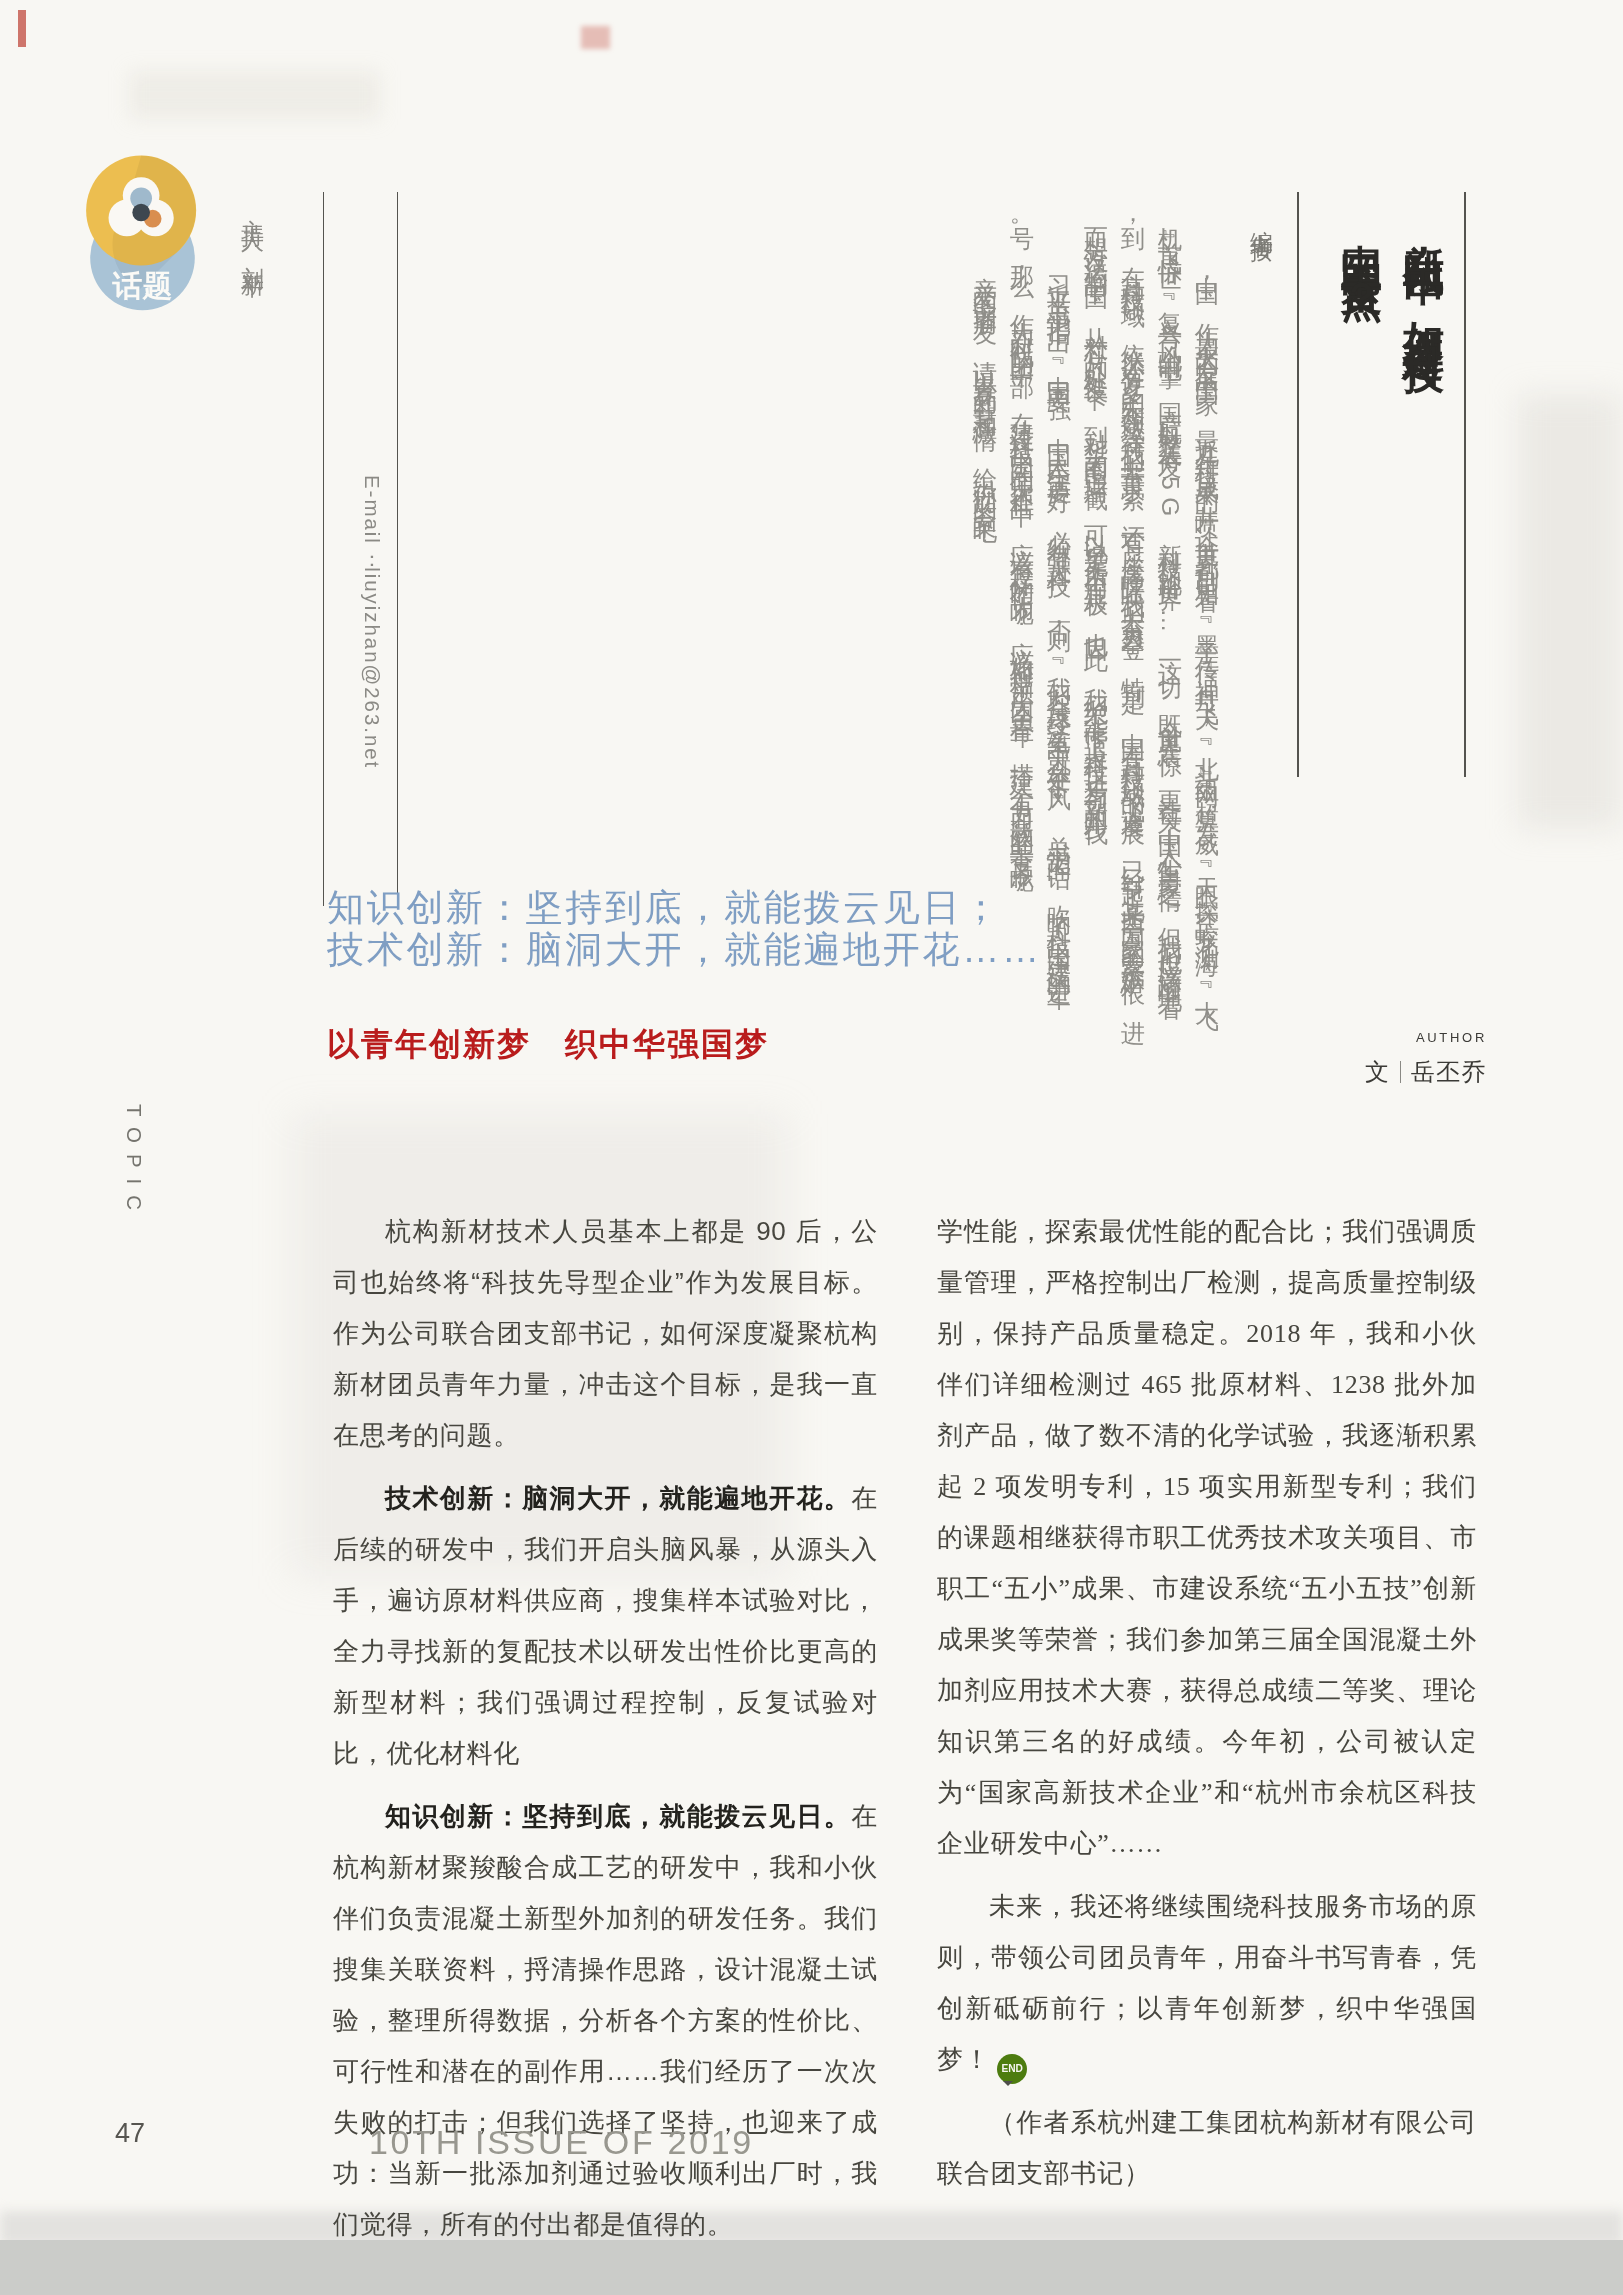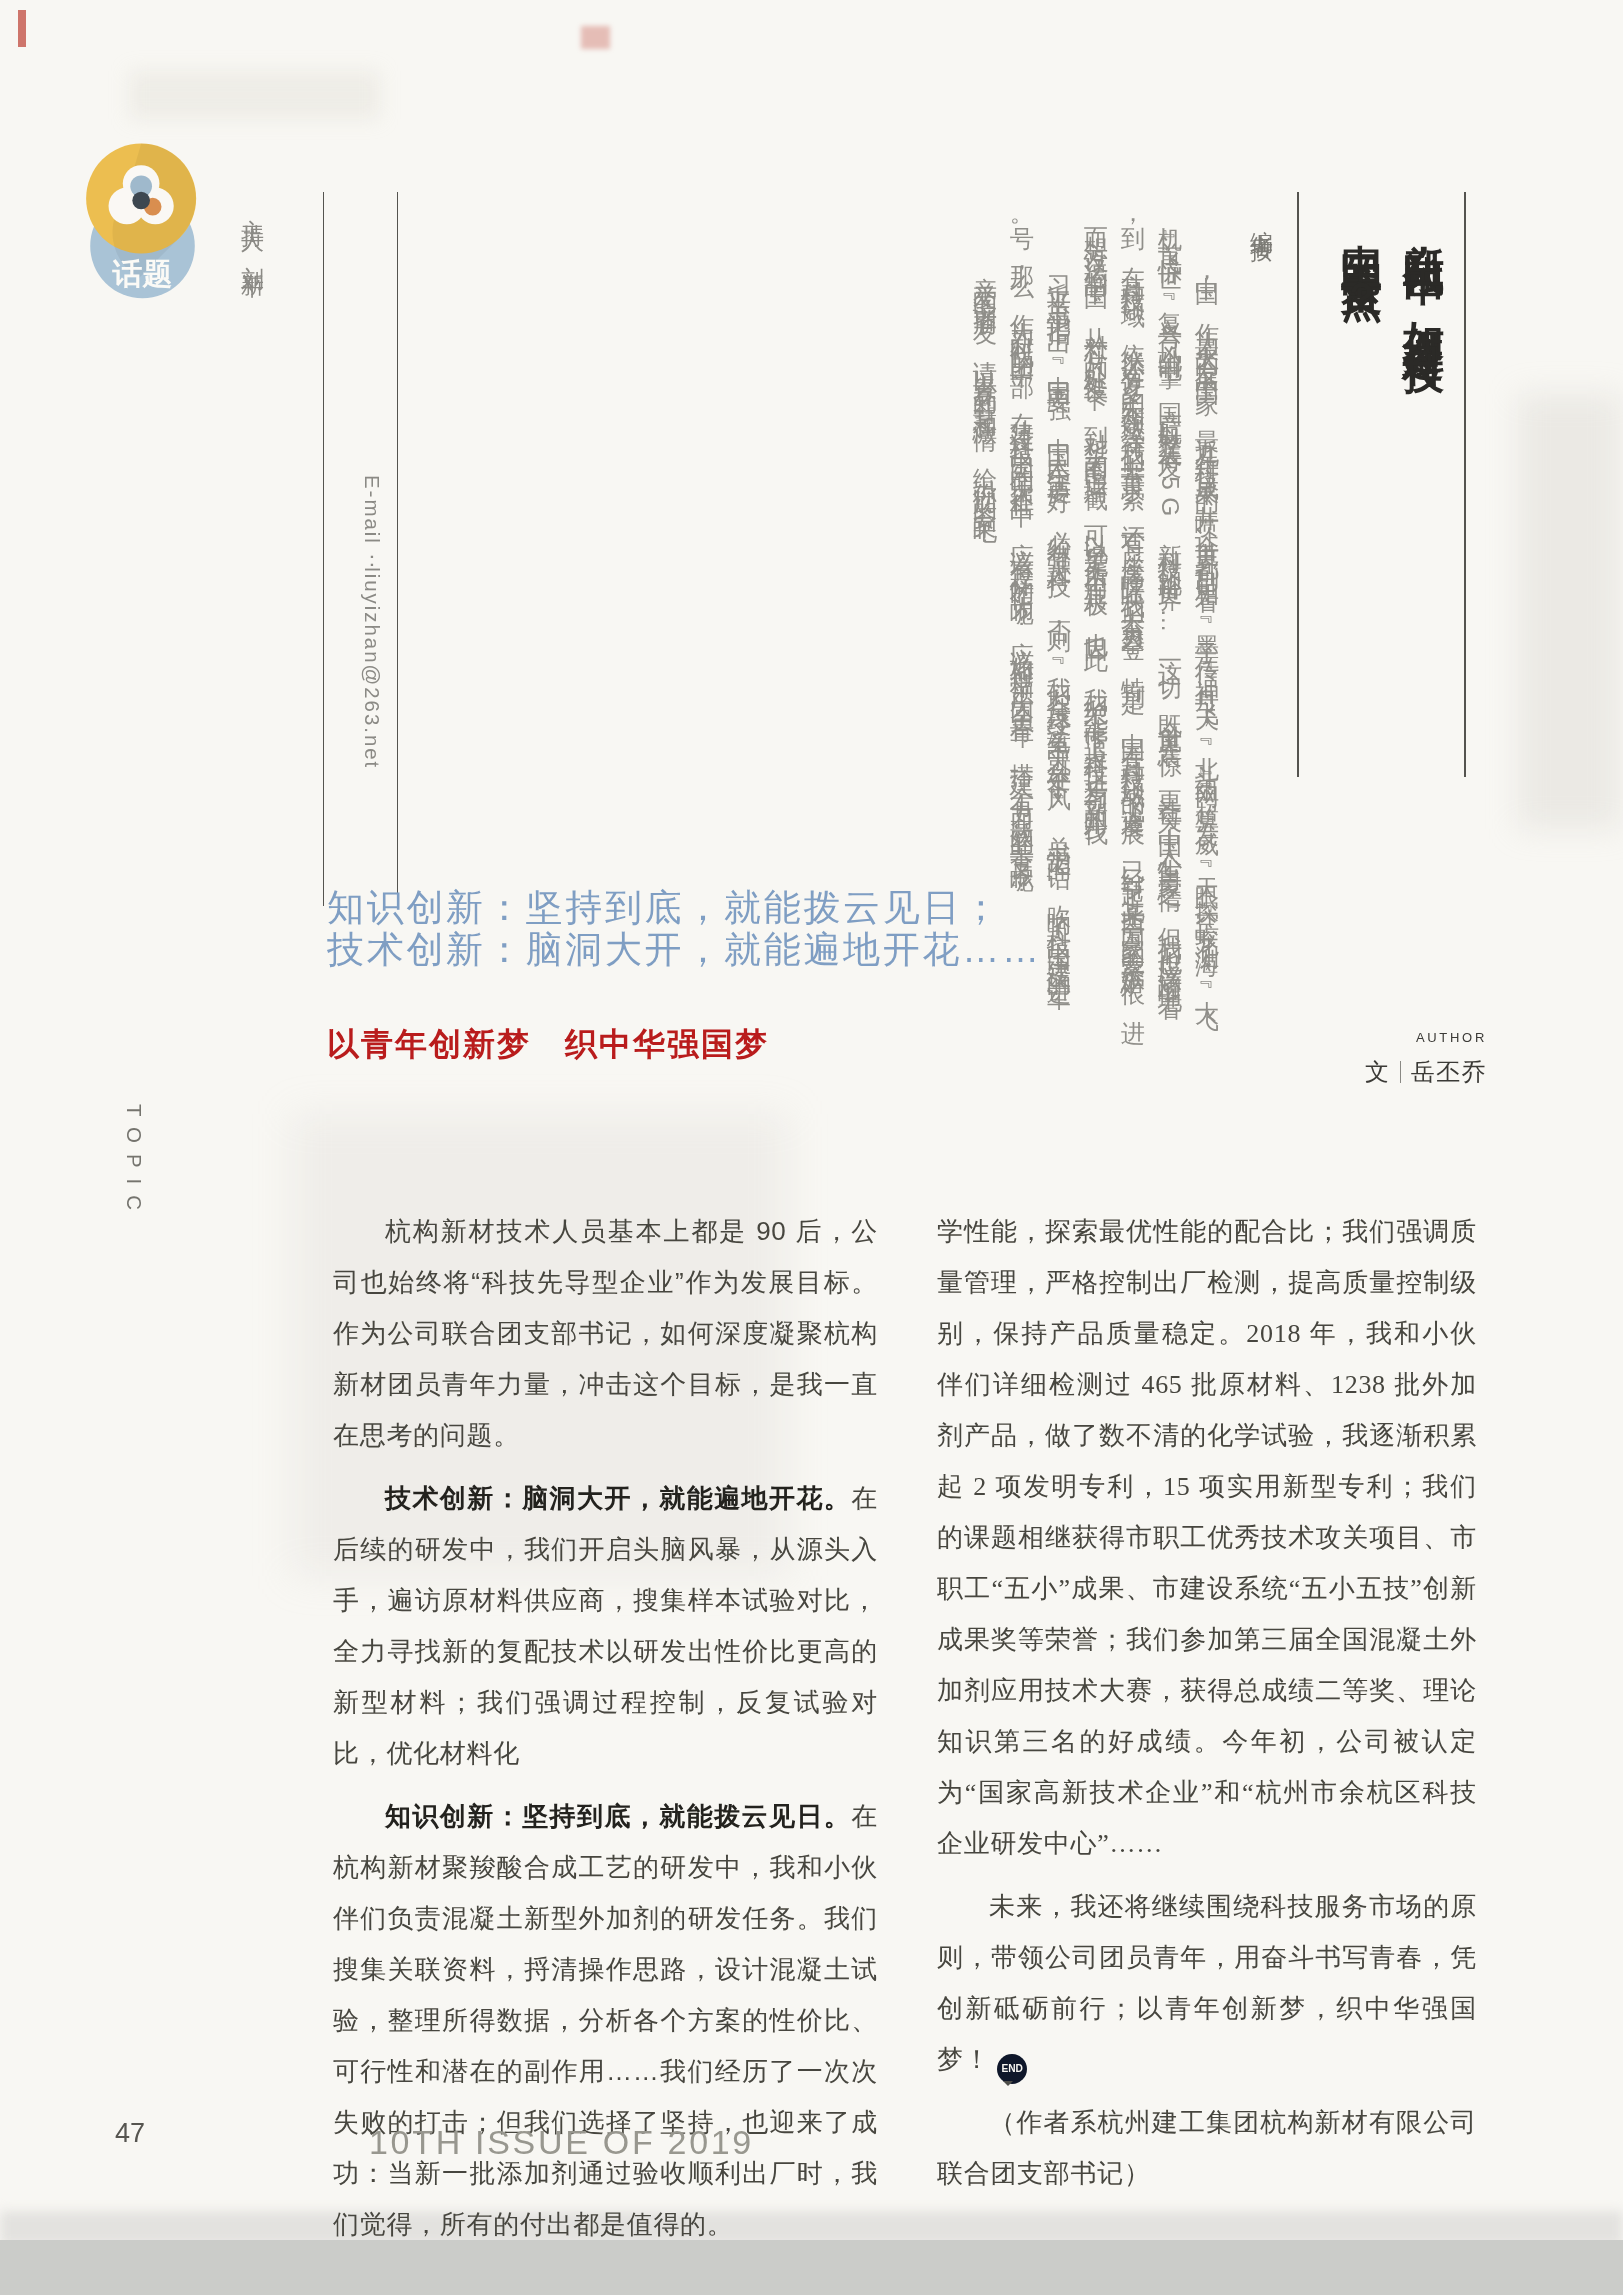--- a/index.html
+++ b/index.html
@@ -15,21 +15,21 @@
   .ghost-a{position:absolute;left:292px;top:1114px;width:496px;height:462px;background:rgba(203,201,194,.20);filter:blur(19px);}
   .ghost-b{position:absolute;left:1518px;top:394px;width:102px;height:435px;background:rgba(205,203,197,.30);filter:blur(15px);}
   .ghost-c{position:absolute;left:129px;top:71px;width:251px;height:48px;background:rgba(210,206,196,.25);filter:blur(9.5px);}
   .red-mark{position:absolute;left:17.7px;top:9.5px;width:8.8px;height:37px;background:#c14a3e;opacity:.75;filter:blur(0.7px);}
   .red-mark2{position:absolute;left:581px;top:26px;width:28.5px;height:23px;background:rgba(196,80,70,.35);filter:blur(2.7px);}
 
   
   .v{writing-mode:vertical-rl;text-orientation:mixed;}
 
   
-  .logo{position:absolute;left:84px;top:136px;width:117px;height:163px;}
+  .logo{position:absolute;left:84px;top:148px;width:117px;height:163px;}
 
   
   .topic-side{position:absolute;left:122px;top:1104px;height:149px;
     font-size:20.4px;letter-spacing:11px;color:#75746e;}
 
   
   .rule{position:absolute;width:2px;background:#55544f;}
   .rule.title-right{left:1464px;top:192px;height:585px;}
   .rule.title-left {left:1297px;top:192px;height:585px;}
   .rule.contact-right{left:397px;top:192px;height:714px;width:1.4px;}
@@ -76,21 +76,21 @@
   
   .col{position:absolute;top:1194px;width:569px;font-size:26px;line-height:51px;
     text-align:justify;color:#47463f;letter-spacing:0.7px;}
   .col.left{left:321px;}
   .col.right{left:925px;width:564px;}
   .col p{margin:12px;text-indent:2em;}
   .col p.noindent{text-indent:0;font-family:Liberation Serif, serif;}
   .col b{font-weight:700;color:#23221e;}
   .end-badge{
     display:inline-block;vertical-align:-4.1px;margin-left:6.8px;width:30px;height:30px;
-    background:#0f172a;border-radius:50%;position:relative;
+    background:#4d7c0f;border-radius:50%;position:relative;
     color:#f6f5f1;font-size:10.2px;font-weight:700;text-align:center;line-height:30px;
     letter-spacing:0;text-indent:0;
   }
   .end-badge::after{content:"";position:absolute;left:5.4px;top:27px;border:5.4px solid transparent;
     border-top-color:#4e4e4a;}
 
   
   .page-num{position:absolute;left:115px;top:2118px;font-size:27px;color:#565550;}
   .footer-issue{position:absolute;left:369px;top:2123px;font-size:34px;color:#98978f;letter-spacing:2.7px;}
 </style>

